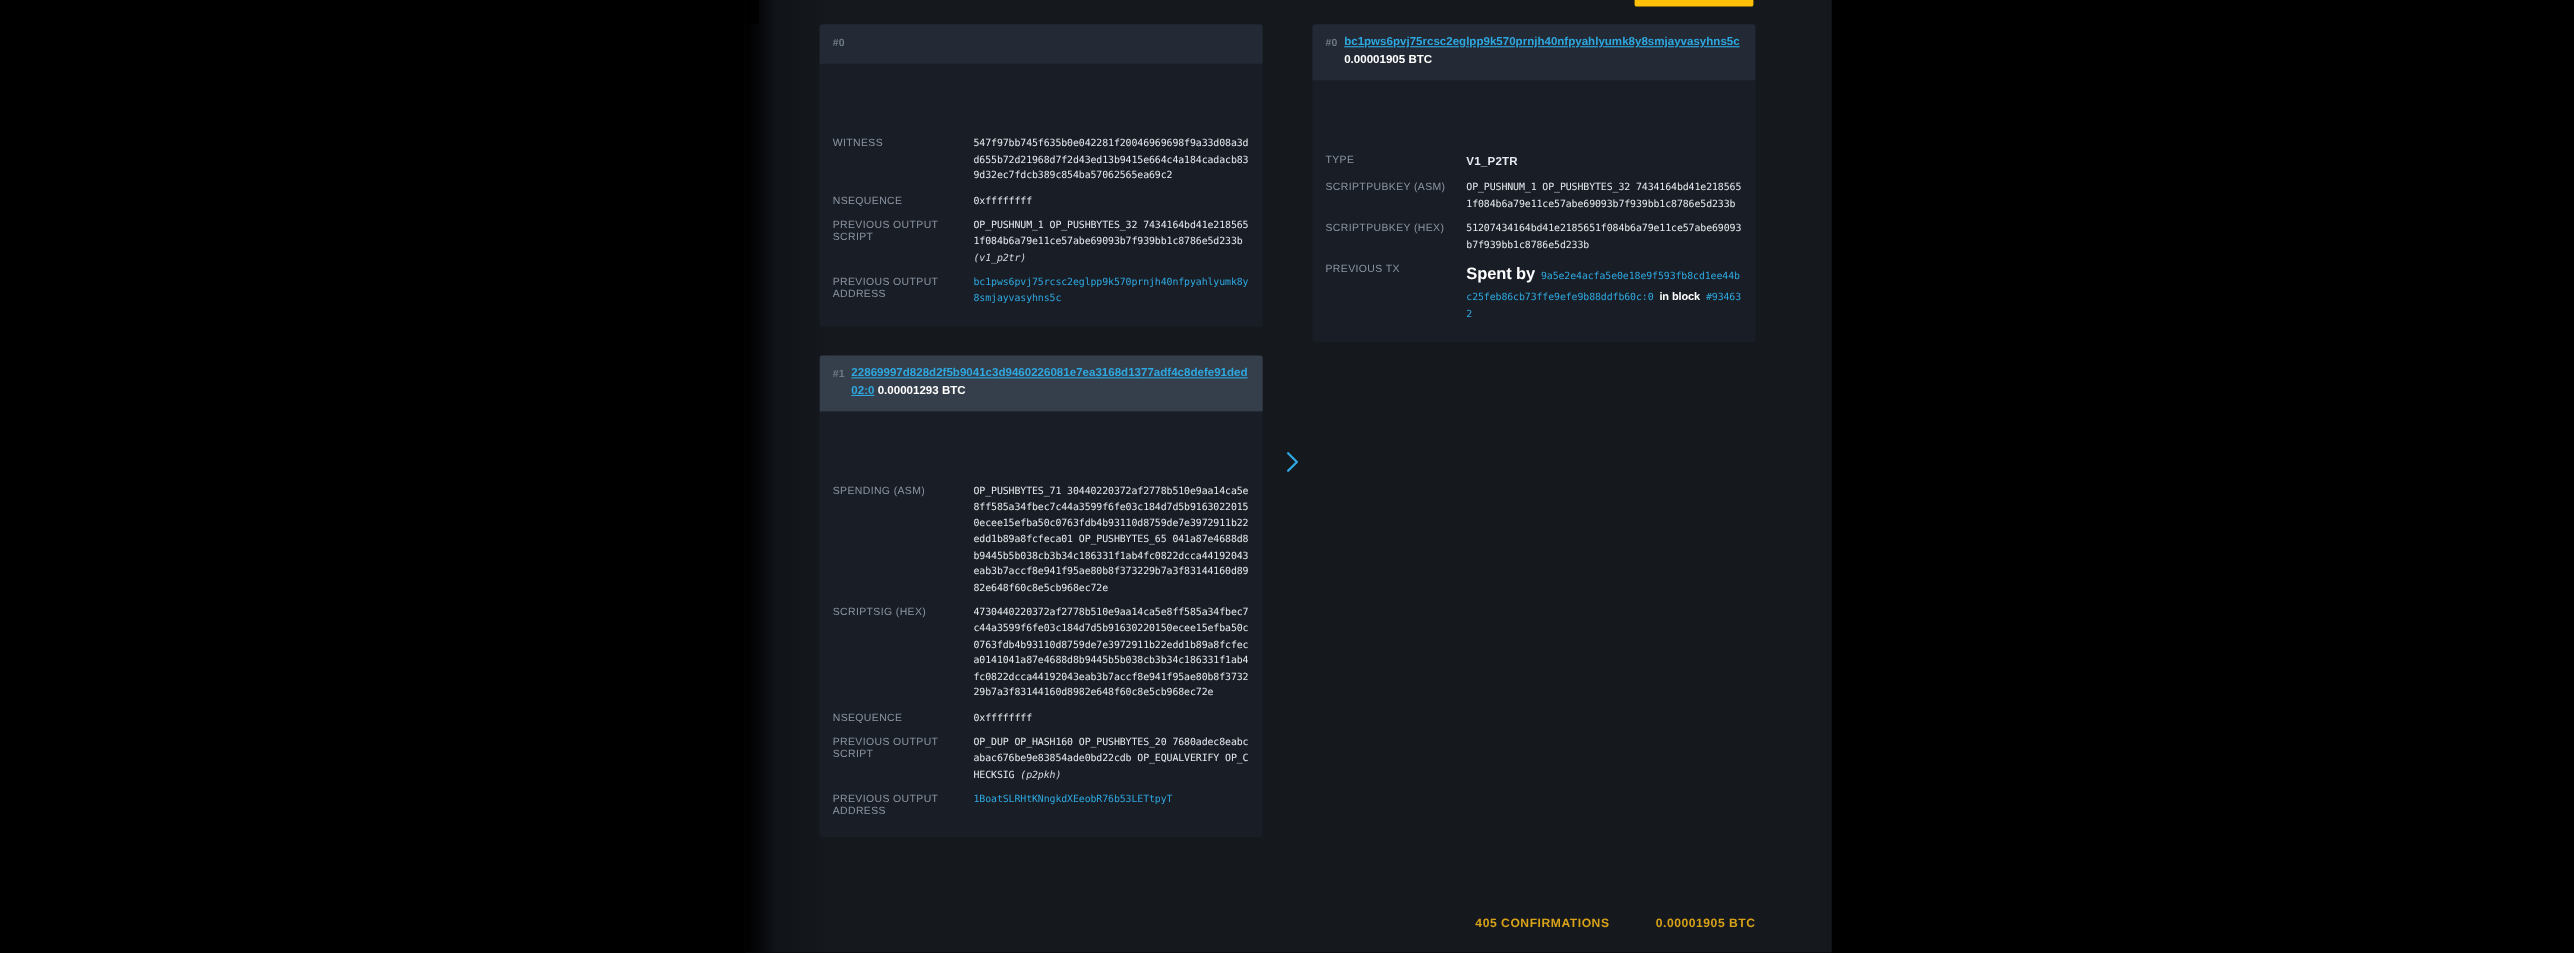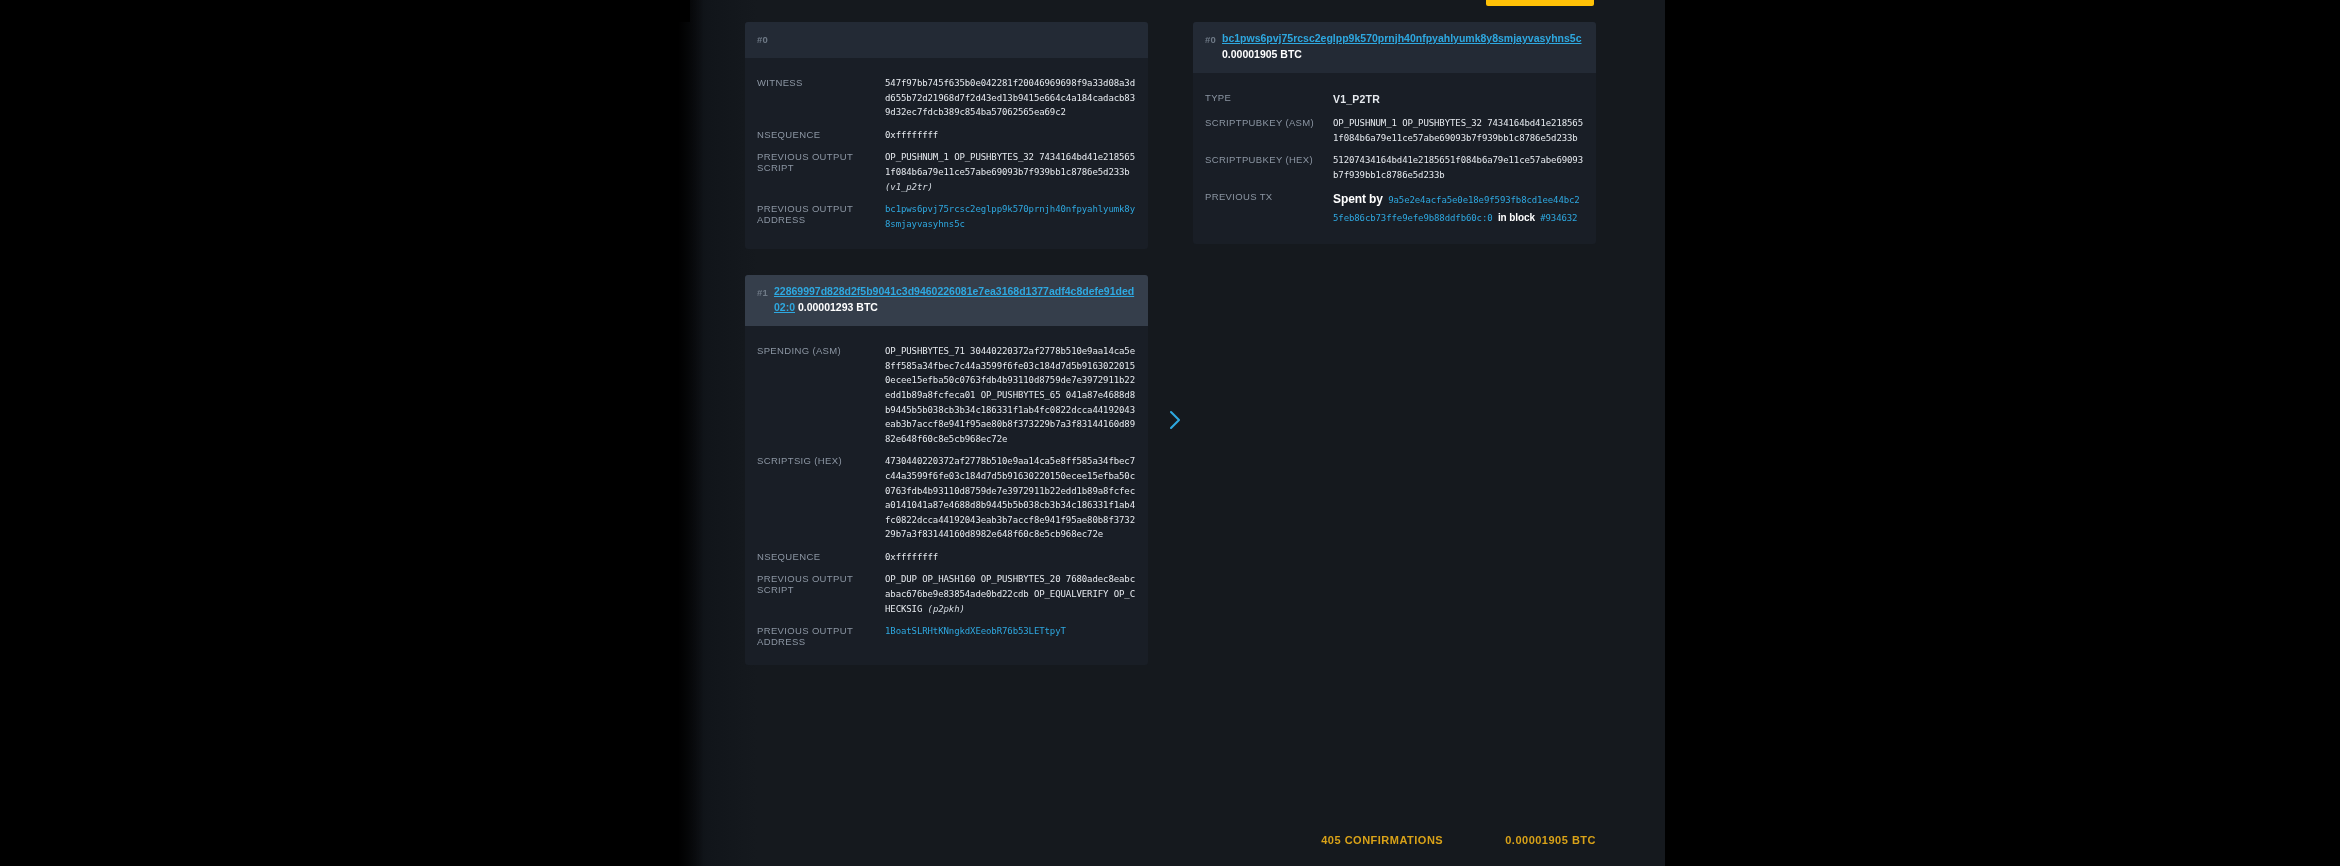--- a/index.html
+++ b/index.html
@@ -104,20 +104,21 @@
     color: #2ea8e0;
   }
 
   .amount {
     color: #ffffff;
     white-space: nowrap;
   }
 
   .card-body {
     padding: 14px 12px 14px 12px;
+    margin-top: 48px;
   }
 
   .row {
     display: flex;
     align-items: flex-start;
     padding: 4px 0 4px 0;
   }
 
   .row-label {
     flex: 0 0 128px;
@@ -153,21 +154,21 @@
   .row-value a, .link {
     color: #2ea8e0;
     text-decoration: none;
     word-break: break-all;
   }
 
   .spend-label {
     color: #ffffff;
     font-weight: 700;
     font-family: "Liberation Sans", sans-serif;
-    font-size: 12px;
+    font-size: 15px;
   }
 
   .block-label {
     color: #ffffff;
     font-weight: 700;
     font-family: "Liberation Sans", sans-serif;
     font-size: 10px;
   }
 
   .block-num { color: #2ea8e0; font-weight: 400; }
@@ -187,21 +188,21 @@
 
   
   .footer {
     position: absolute;
     left: 745px;
     top: 834px;
     width: 851px;
     display: flex;
     justify-content: flex-end;
     align-items: center;
-    gap: 62px;
+    gap: 42px;
     color: #d4a017;
     font-size: 11px;
     font-weight: 700;
     letter-spacing: .5px;
   }
 
   .footer .conf { color: #d9a218; }
   .footer .total { color: #d9a218; }
 
   

